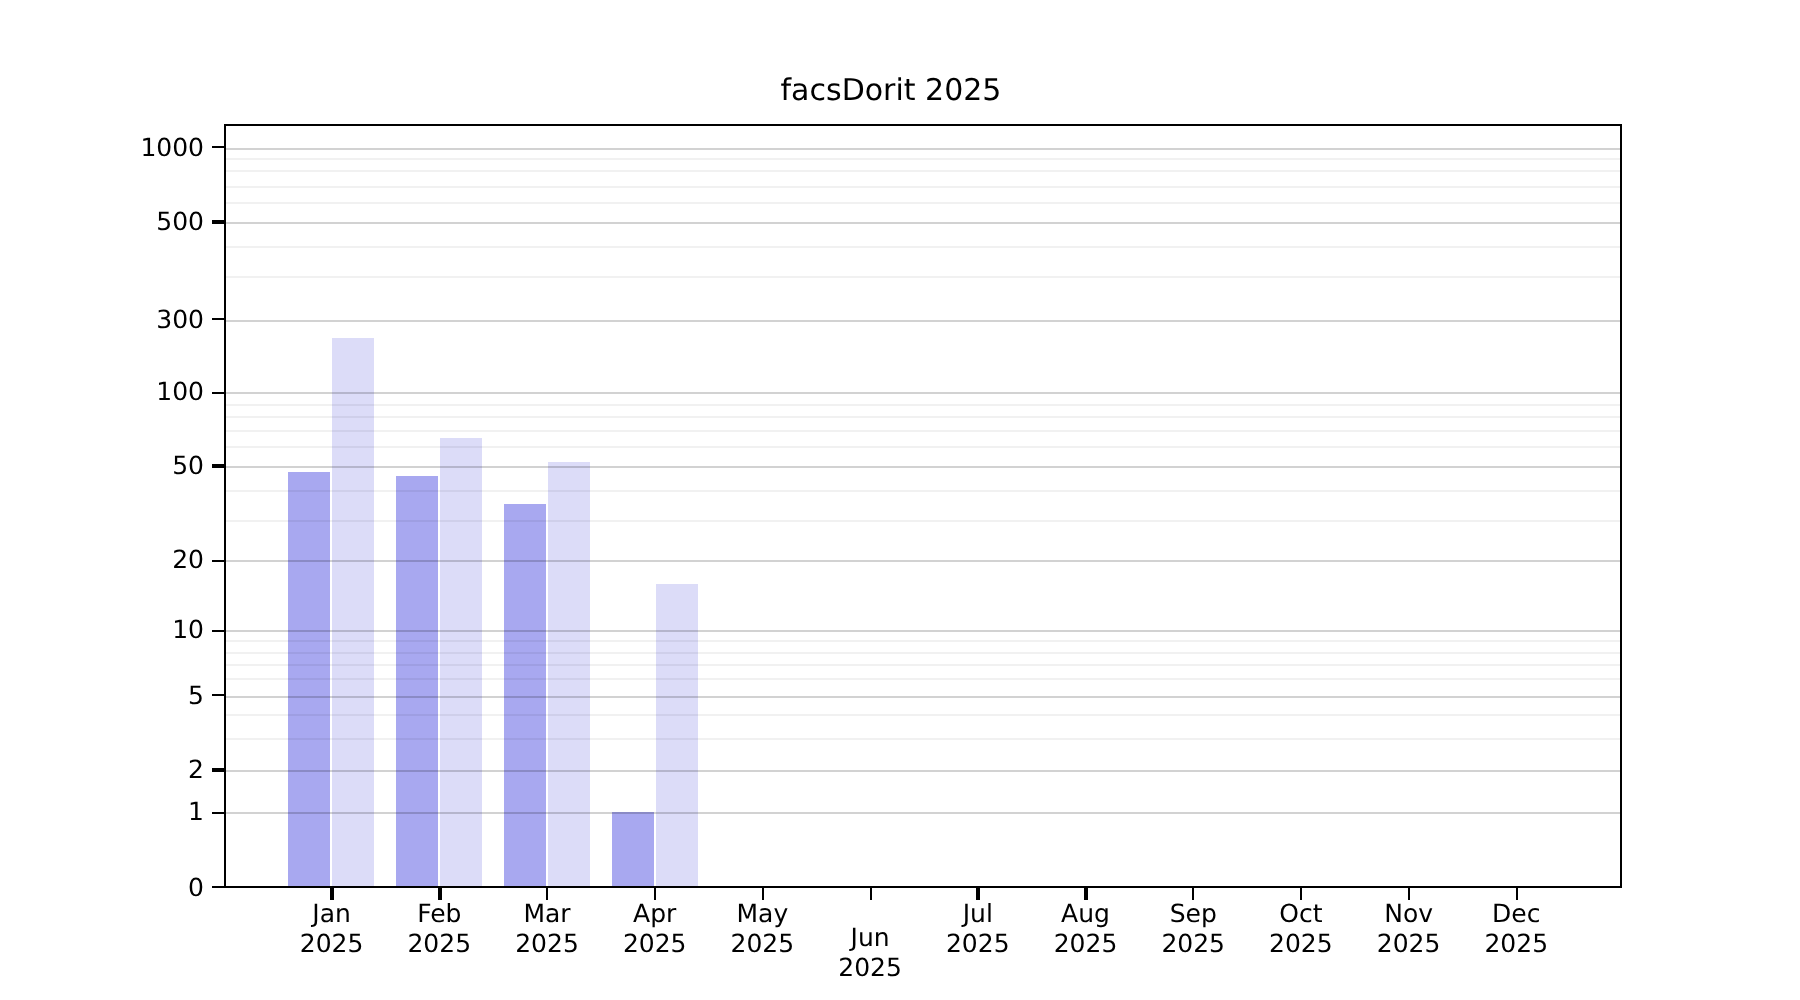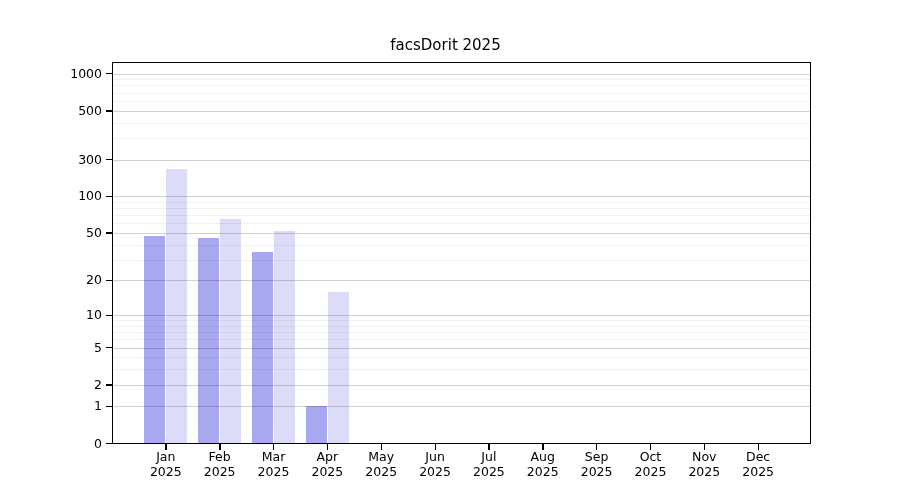--- a/index.html
+++ b/index.html
@@ -108,21 +108,21 @@
     <div class="xtick-label" style="left: 137.8px;">Jan<br>2025</div>
     <div class="xtick-mark" style="left: 219.15px;"></div>
     <div class="xtick-label" style="left: 191.65px;">Feb<br>2025</div>
     <div class="xtick-mark" style="left: 273px;"></div>
     <div class="xtick-label" style="left: 245.5px;">Mar<br>2025</div>
     <div class="xtick-mark" style="left: 326.85px;"></div>
     <div class="xtick-label" style="left: 299.35px;">Apr<br>2025</div>
     <div class="xtick-mark" style="left: 380.7px;"></div>
     <div class="xtick-label" style="left: 353.2px;">May<br>2025</div>
     <div class="xtick-mark" style="left: 434.55px;"></div>
-    <div class="xtick-label" style="left: 407.05px;">Jun<br>2025</div>
+    <div class="xtick-label" style="left: 407.05px; margin-top: 12px;">Jun<br>2025</div>
     <div class="xtick-mark" style="left: 488.4px;"></div>
     <div class="xtick-label" style="left: 460.9px;">Jul<br>2025</div>
     <div class="xtick-mark" style="left: 542.25px;"></div>
     <div class="xtick-label" style="left: 514.75px;">Aug<br>2025</div>
     <div class="xtick-mark" style="left: 596.1px;"></div>
     <div class="xtick-label" style="left: 568.6px;">Sep<br>2025</div>
     <div class="xtick-mark" style="left: 649.95px;"></div>
     <div class="xtick-label" style="left: 622.45px;">Oct<br>2025</div>
     <div class="xtick-mark" style="left: 703.8px;"></div>
     <div class="xtick-label" style="left: 676.3px;">Nov<br>2025</div>

